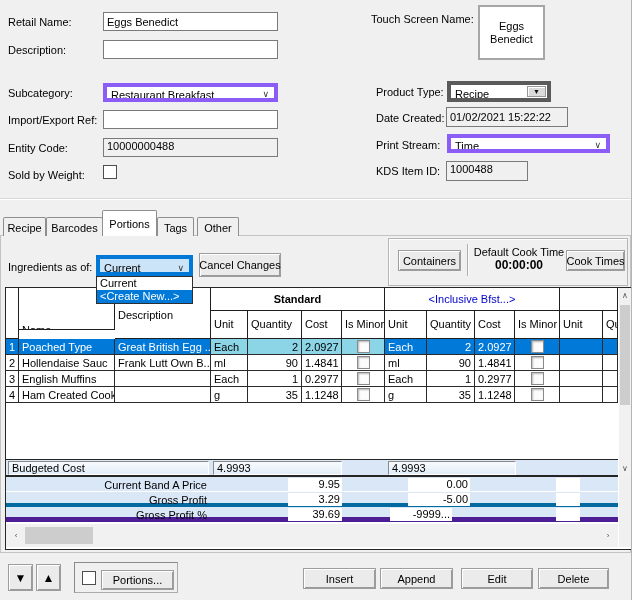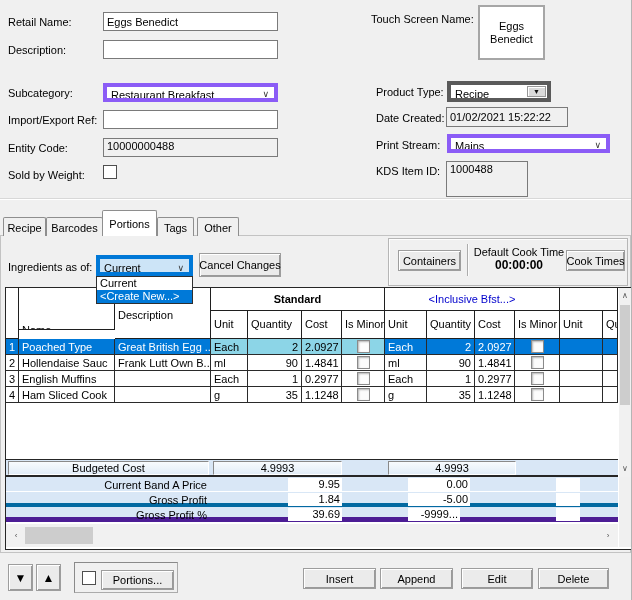--- a/index.html
+++ b/index.html
@@ -24,21 +24,21 @@
   .cb{width:13px;height:13px;box-sizing:border-box;background:#FCFCFC;border:1px solid #8A8A8A;box-shadow:inset 1px 1px 2px rgba(0,0,0,.28)}
   .rgt{text-align:right}
   .sd{background:var(--selection-blue);color:#fff}
   .sl{background:var(--selection-light)}
   .col-num{left:0;width:13px}.col-name{left:13px;width:96px}.col-desc{left:109px;width:96px}
   .col-u1{left:205px;width:37px}.col-q1{left:242px;width:54px}.col-c1{left:296px;width:40px}.col-m1{left:336px;width:43px}
   .col-u2{left:379px;width:42px}.col-q2{left:421px;width:48px}.col-c2{left:469px;width:40px}.col-m2{left:509px;width:45px}
   .col-u3{left:554px;width:43px}.col-q3{left:597px;width:15px}
   .sumrow{position:absolute;left:0;width:612px;background:var(--summary-bg)}
   .sumlbl{position:absolute;left:0;top:2px;width:201px;text-align:right;padding-right:4px}
-  .inset{position:absolute;box-sizing:border-box;height:14px;line-height:12px;border-top:1px solid #8A8A8A;border-left:1px solid #8A8A8A;border-bottom:1px solid #FFF;border-right:1px solid #FFF;background:linear-gradient(#F8FBFE,#E2EDF8);text-align:center;padding:0 3px}
+  .inset{position:absolute;box-sizing:border-box;height:14px;line-height:12px;border-top:1px solid #8A8A8A;border-left:1px solid #8A8A8A;border-bottom:1px solid #FFF;border-right:1px solid #FFF;background:linear-gradient(#F8FBFE,#E2EDF8);text-align:left;padding:0 3px}
   .wbox{position:absolute;box-sizing:border-box;background:#fff;text-align:right;padding:0 2px;height:13px;line-height:13px;top:1px}
   .sb{position:absolute;background:#F1F1F1}
   .sbarrow{position:absolute;display:flex;align-items:center;justify-content:center;color:#555;font-size:8px;line-height:8px;background:#F1F1F1}
   .sbthumb{position:absolute;background:#CDCDCD}
   .ddlist{position:absolute;left:96px;top:276px;width:97px;box-sizing:border-box;background:#fff;border:1px solid #2F2F2F;z-index:20}
   .dditem{height:13px;line-height:13px;padding:0 3px;white-space:nowrap;overflow:hidden}
   .dditem.sel{background:var(--selection-blue);color:#fff}
   .hline{position:absolute;height:1px;background:#D8D8D8}
   .hline:after{content:"";position:absolute;left:0;right:0;top:1px;height:1px;background:#FFF}
 </style>
@@ -69,25 +69,25 @@
   </div>
   <span class="lbl" style="left:376px;top:86px">Product Type:</span>
   <div class="combo" style="left:447px;top:81px;width:104px;height:21px;border-color:#5A5A5A;padding-top:3px">
     <span>Recipe</span>
     <span class="ddbtn">▼</span>
   </div>
   <span class="lbl" style="left:376px;top:112px">Date Created:</span>
   <div class="txt ro" style="left:446px;top:107px;width:122px;height:20px;padding-top:3px">01/02/2021 15:22:22</div>
   <span class="lbl" style="left:376px;top:139px">Print Stream:</span>
   <div class="combo" style="left:447px;top:134px;width:163px;height:19px">
-    <span>Mains</span>
+    <span>Time</span>
     <span class="cv">∨</span>
   </div>
   <span class="lbl" style="left:376px;top:165px">KDS Item ID:</span>
-  <div class="txt ro" style="left:446px;top:161px;width:82px;height:36px">1000488</div>
+  <div class="txt ro" style="left:446px;top:161px;width:82px;height:20px">1000488</div>
 
   <div class="hline" style="left:0;top:198px;width:632px"></div>
 
   <div class="tab" style="left:3px;top:217px;width:43px"><span>Recipe</span></div>
   <div class="tab" style="left:46px;top:217px;width:57px"><span>Barcodes</span></div>
   <div class="tab active" style="left:102px;top:210px;width:55px"><span>Portions</span></div>
   <div class="tab" style="left:157px;top:217px;width:37px"><span>Tags</span></div>
   <div class="tab" style="left:197px;top:217px;width:42px"><span>Other</span></div>
 
   <div class="page"></div>
@@ -191,21 +191,21 @@
       <div class="c col-c2">0.2977</div>
       <div class="c col-m2 ck">
           <span class="cb"></span>
         </div>
       <div class="c col-u3"></div>
       <div class="c col-q3"></div>
     </div>
 
     <div class="grow" style="top:99px">
       <div class="c col-num rgt">4</div>
-      <div class="c col-name">Ham Sliced Cook</div>
+      <div class="c col-name">Ham Created Cook</div>
       <div class="c col-desc"></div>
       <div class="c col-u1">g</div>
       <div class="c col-q1 rgt">35</div>
       <div class="c col-c1">1.1248</div>
       <div class="c col-m1 ck">
           <span class="cb"></span>
         </div>
       <div class="c col-u2">g</div>
       <div class="c col-q2 rgt">35</div>
       <div class="c col-c2">1.1248</div>
@@ -223,28 +223,28 @@
     </div>
 
     <div class="sumrow" style="top:189px;height:15px;border-bottom:1px solid #FFF;box-sizing:border-box">
       <div class="sumlbl">Current Band A Price</div>
       <div class="wbox" style="left:282px;width:54px">9.95</div>
       <div class="wbox" style="left:402px;width:62px">0.00</div>
       <div class="wbox" style="left:550px;width:24px"></div>
     </div>
     <div class="sumrow" style="top:204px;height:15px;border-bottom:4px solid #0369a1;box-sizing:border-box">
       <div class="sumlbl">Gross Profit</div>
-      <div class="wbox" style="left:282px;width:54px">1.84</div>
+      <div class="wbox" style="left:282px;width:54px">3.29</div>
       <div class="wbox" style="left:402px;width:62px">-5.00</div>
       <div class="wbox" style="left:550px;width:24px"></div>
     </div>
     <div class="sumrow" style="top:219px;height:15px;border-bottom:5px solid #4c1d95;box-sizing:border-box">
       <div class="sumlbl">Gross Profit %</div>
       <div class="wbox" style="left:282px;width:54px">39.69</div>
-      <div class="wbox" style="left:402px;width:52px">-9999...</div>
+      <div class="wbox" style="left:384px;width:62px">-9999...</div>
       <div class="wbox" style="left:550px;width:24px"></div>
     </div>
 
     <div class="sb" style="left:0;top:236px;width:612px;height:23px">
       <div class="sbarrow" style="left:2px;top:3px;width:16px;height:17px">‹</div>
       <div class="sbthumb" style="left:19px;top:3px;width:68px;height:17px"></div>
       <div class="sbarrow" style="left:594px;top:3px;width:16px;height:17px">›</div>
     </div>
 
     <div class="sb" style="left:613px;top:0;width:12px;height:189px">

